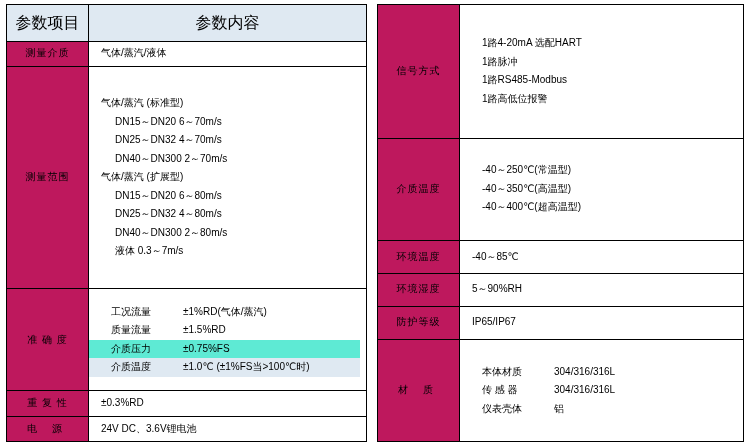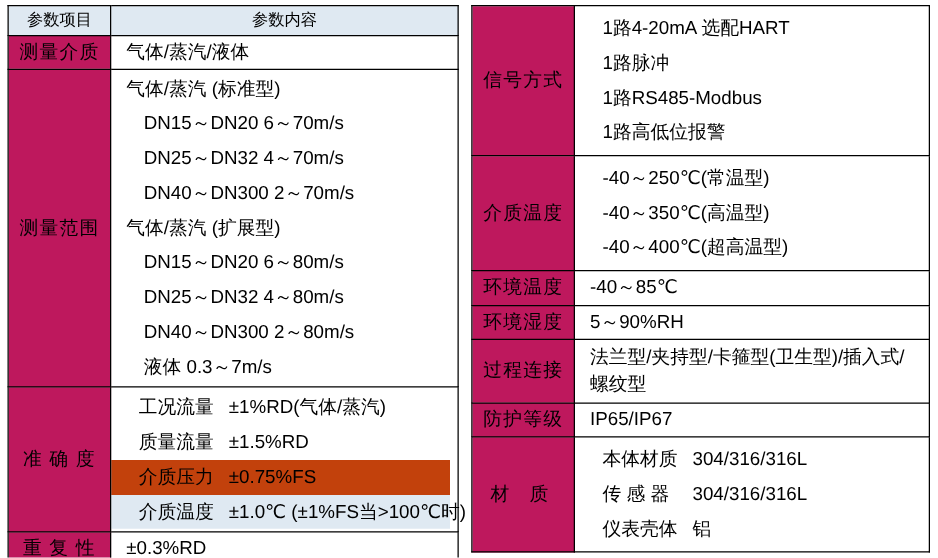--- a/index.html
+++ b/index.html
@@ -25,41 +25,41 @@
   }
   table {
     border-collapse: collapse;
     table-layout: fixed;
     width: 100%;
     height: 100%;
   }
   td, th {
     border: 1px solid #000000;
     font-weight: normal;
-    font-size: 15px;
+    font-size: 10px;
     line-height: 1.45;
     padding: 2px 6px;
     vertical-align: middle;
     box-sizing: border-box;
   }
   .tbl-left {
     width: 361px;
   }
   .tbl-right {
     width: 367px;
   }
   .label-cell {
     background: #be185d;
     text-align: center;
     letter-spacing: 1px;
   }
   .hdr {
     background: #dfe9f2;
     text-align: center;
-    font-size: 13px;
+    font-size: 16px;
   }
   .val {
     background: #ffffff;
     text-align: left;
     padding-left: 12px;
   }
   .multi {
     line-height: 1.85;
   }
   .multi div {
@@ -125,21 +125,21 @@
           <td class="label-cell">准 确 度</td>
           <td class="val multi" style="padding-left:0">
             <div class="pair" style="padding-left:22px">
               <span class="k">工况流量</span>
               <span class="v">±1%RD(气体/蒸汽)</span>
             </div>
             <div class="pair" style="padding-left:22px">
               <span class="k">质量流量</span>
               <span class="v">±1.5%RD</span>
             </div>
-            <div class="pair" style="padding-left:22px;background:#c2410c">
+            <div class="pair" style="padding-left:22px;background:#5eead4">
               <span class="k">介质压力</span>
               <span class="v">±0.75%FS</span>
             </div>
             <div class="pair" style="padding-left:22px;background:#dfe9f2">
               <span class="k">介质温度</span>
               <span class="v">±1.0℃ (±1%FS当&gt;100℃时)</span>
             </div>
           </td>
         </tr>
         <tr>
@@ -180,24 +180,20 @@
         </tr>
         <tr>
           <td class="label-cell">环境温度</td>
           <td class="val">-40～85℃</td>
         </tr>
         <tr>
           <td class="label-cell">环境湿度</td>
           <td class="val">5～90%RH</td>
         </tr>
         <tr>
-          <td class="label-cell">过程连接</td>
-          <td class="val">法兰型/夹持型/卡箍型(卫生型)/插入式/螺纹型</td>
-        </tr>
-        <tr>
           <td class="label-cell">防护等级</td>
           <td class="val">IP65/IP67</td>
         </tr>
         <tr>
           <td class="label-cell lab-sp">材  质</td>
           <td class="val multi" style="padding-left:0">
             <div class="pair" style="padding-left:22px">
               <span class="k">本体材质</span>
               <span class="v">304/316/316L</span>
             </div>

